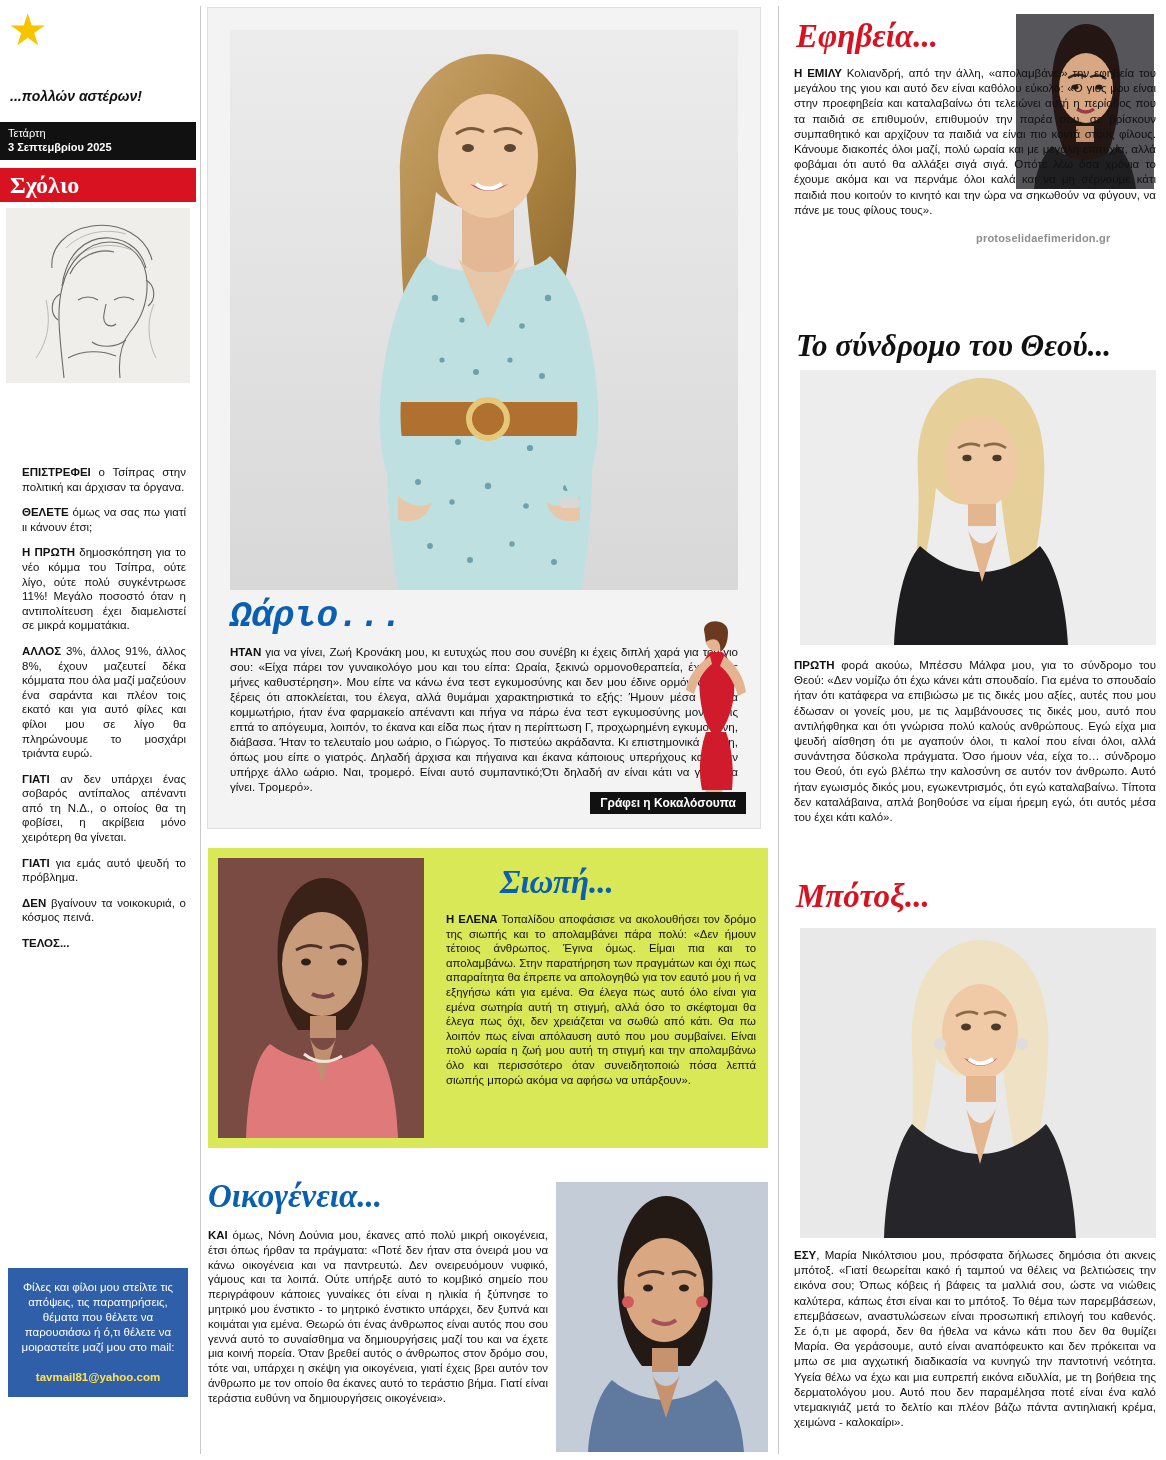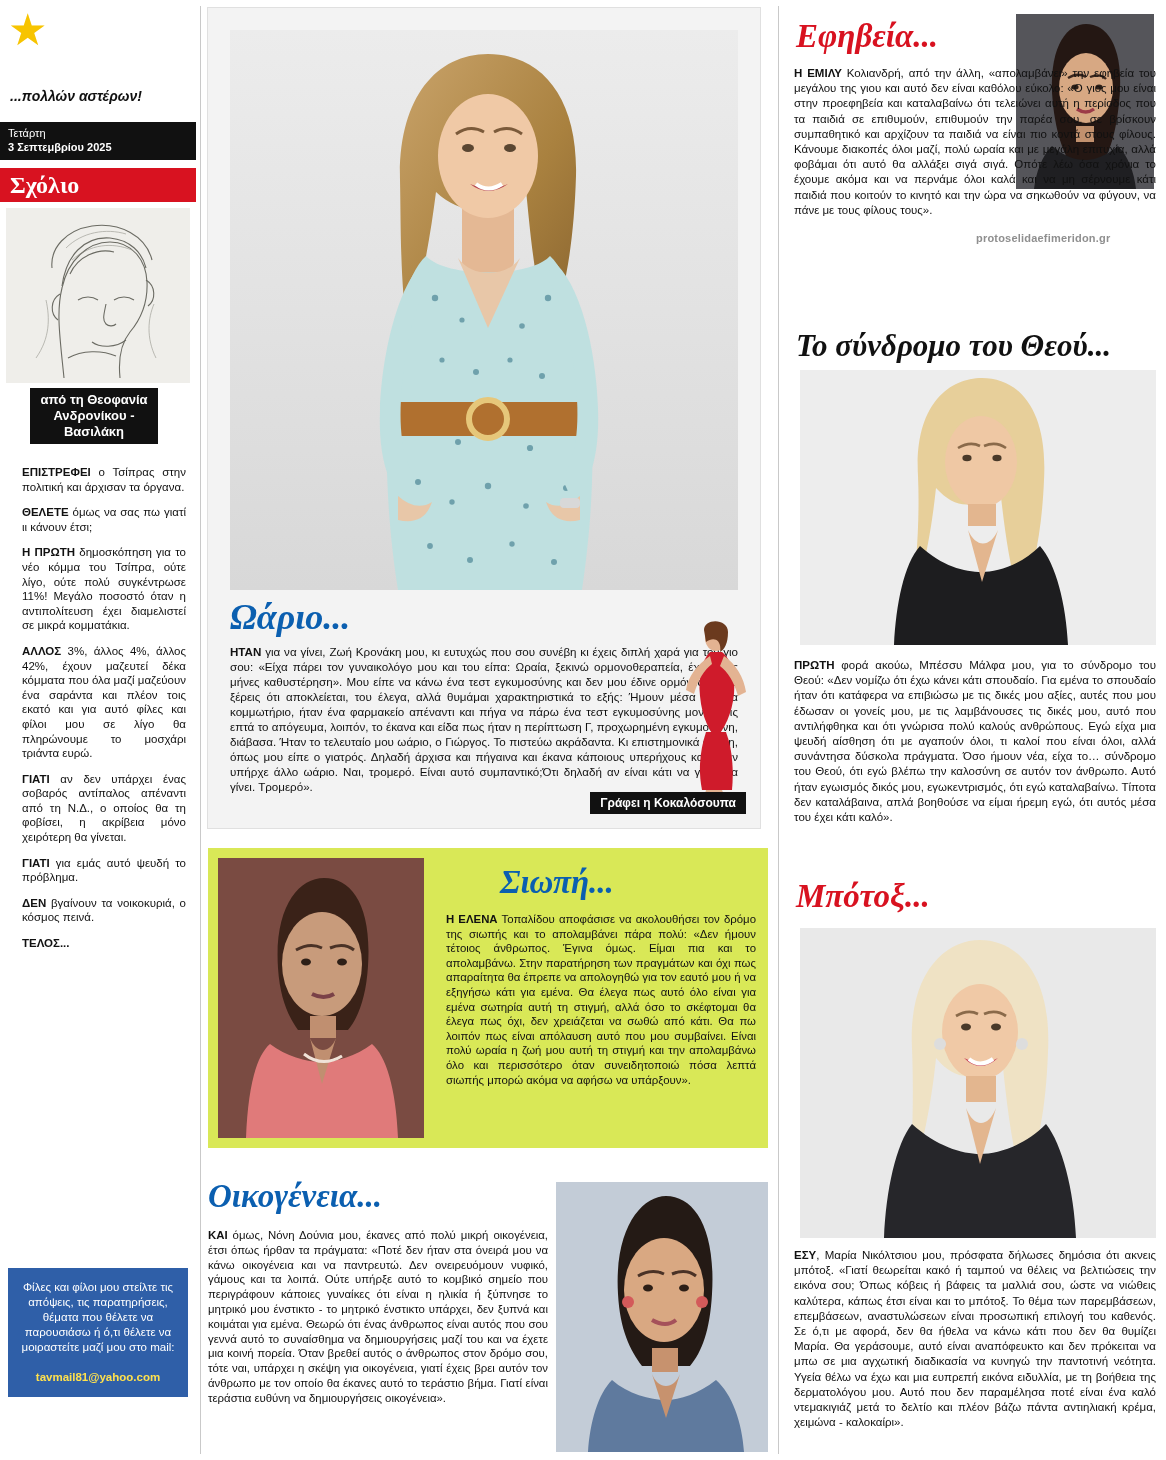--- a/index.html
+++ b/index.html
@@ -80,21 +80,21 @@
     position:relative;width:552px;height:820px;background:#f3f3f3;
     box-shadow:0 0 0 1px #e0e0e0;
   }
   .main-photo{
     position:absolute;left:22px;top:22px;width:508px;height:560px;
     background:linear-gradient(175deg,#e9e9e9 0%,#dcdcdc 60%,#d2d2d2 100%);
     overflow:hidden;
   }
   .headline-blue{
     position:absolute;left:22px;top:588px;
-    font-family:Liberation Serif, serif;
+    font-family:Liberation Mono, monospace;
     font-weight:bold;font-style:italic;font-size:36px;color:#0b5fb0;text-align:center;
   }
   .main-body{
     position:absolute;left:22px;top:636px;width:508px;
     font-size:11.6px;line-height:15px;text-align:justify;
   }
   .main-body b{font-weight:bold;}
   .dancer{
     position:absolute;right:6px;top:612px;width:78px;height:185px;
   }
@@ -219,27 +219,26 @@
         </g>
         <g stroke="#8e8e85" stroke-width="0.7" fill="none" opacity="0.8">
           <path d="M60 40 C76 24 100 20 120 26"></path>
           <path d="M66 52 C84 36 106 34 126 42"></path>
           <path d="M30 150 C44 130 44 110 40 92"></path>
           <path d="M150 150 C140 130 142 110 148 96"></path>
         </g>
       </svg>
     </div>
 
-    <div class="byline">από τη Θεοφανία Ανδρονίκου - Βασιλάκη</div>
 
     <div class="left-text" id="left-paragraphs">
         <p><span class="lead">ΕΠΙΣΤΡΕΦΕΙ</span><span> ο Τσίπρας στην πολιτική και άρχισαν τα όργανα.</span></p>
         <p><span class="lead">ΘΕΛΕΤΕ</span><span> όμως να σας πω γιατί ιι κάνουν έτσι;</span></p>
         <p><span class="lead">Η ΠΡΩΤΗ</span><span> δημοσκόπηση για το νέο κόμμα του Τσίπρα, ούτε λίγο, ούτε πολύ συγκέντρωσε 11%! Μεγάλο ποσοστό όταν η αντιπολίτευση έχει διαμελιστεί σε μικρά κομματάκια.</span></p>
-        <p><span class="lead">ΑΛΛΟΣ</span><span> 3%, άλλος 4%, άλλος 42%, έχουν μαζευτεί δέκα κόμματα που όλα μαζί μαζεύουν ένα σαράντα και πλέον τοις εκατό και για αυτό φίλες και φίλοι μου σε λίγο θα πληρώνουμε το μοσχάρι τριάντα ευρώ.</span></p>
+        <p><span class="lead">ΑΛΛΟΣ</span><span> 3%, άλλος 91%, άλλος 8%, έχουν μαζευτεί δέκα κόμματα που όλα μαζί μαζεύουν ένα σαράντα και πλέον τοις εκατό και για αυτό φίλες και φίλοι μου σε λίγο θα πληρώνουμε το μοσχάρι τριάντα ευρώ.</span></p>
         <p><span class="lead">ΓΙΑΤΙ</span><span> αν δεν υπάρχει ένας σοβαρός αντίπαλος απέναντι από τη Ν.Δ., ο οποίος θα τη φοβίσει, η ακρίβεια μόνο χειρότερη θα γίνεται.</span></p>
         <p><span class="lead">ΓΙΑΤΙ</span><span> για εμάς αυτό ψευδή το πρόβλημα.</span></p>
         <p><span class="lead">ΔΕΝ</span><span> βγαίνουν τα νοικοκυριά, ο κόσμος πεινά.</span></p>
         <p><span class="lead">ΤΕΛΟΣ...</span><span></span></p>
       </div>
 
     <div class="mail-box">
       <span>Φίλες και φίλοι μου στείλτε τις απόψεις, τις παρατηρήσεις, θέματα που θέλετε να παρουσιάσω ή ό,τι θέλετε να μοιραστείτε μαζί μου στο mail:</span><br><br>
       <span class="mail">tavmail81@yahoo.com</span>
     </div>

